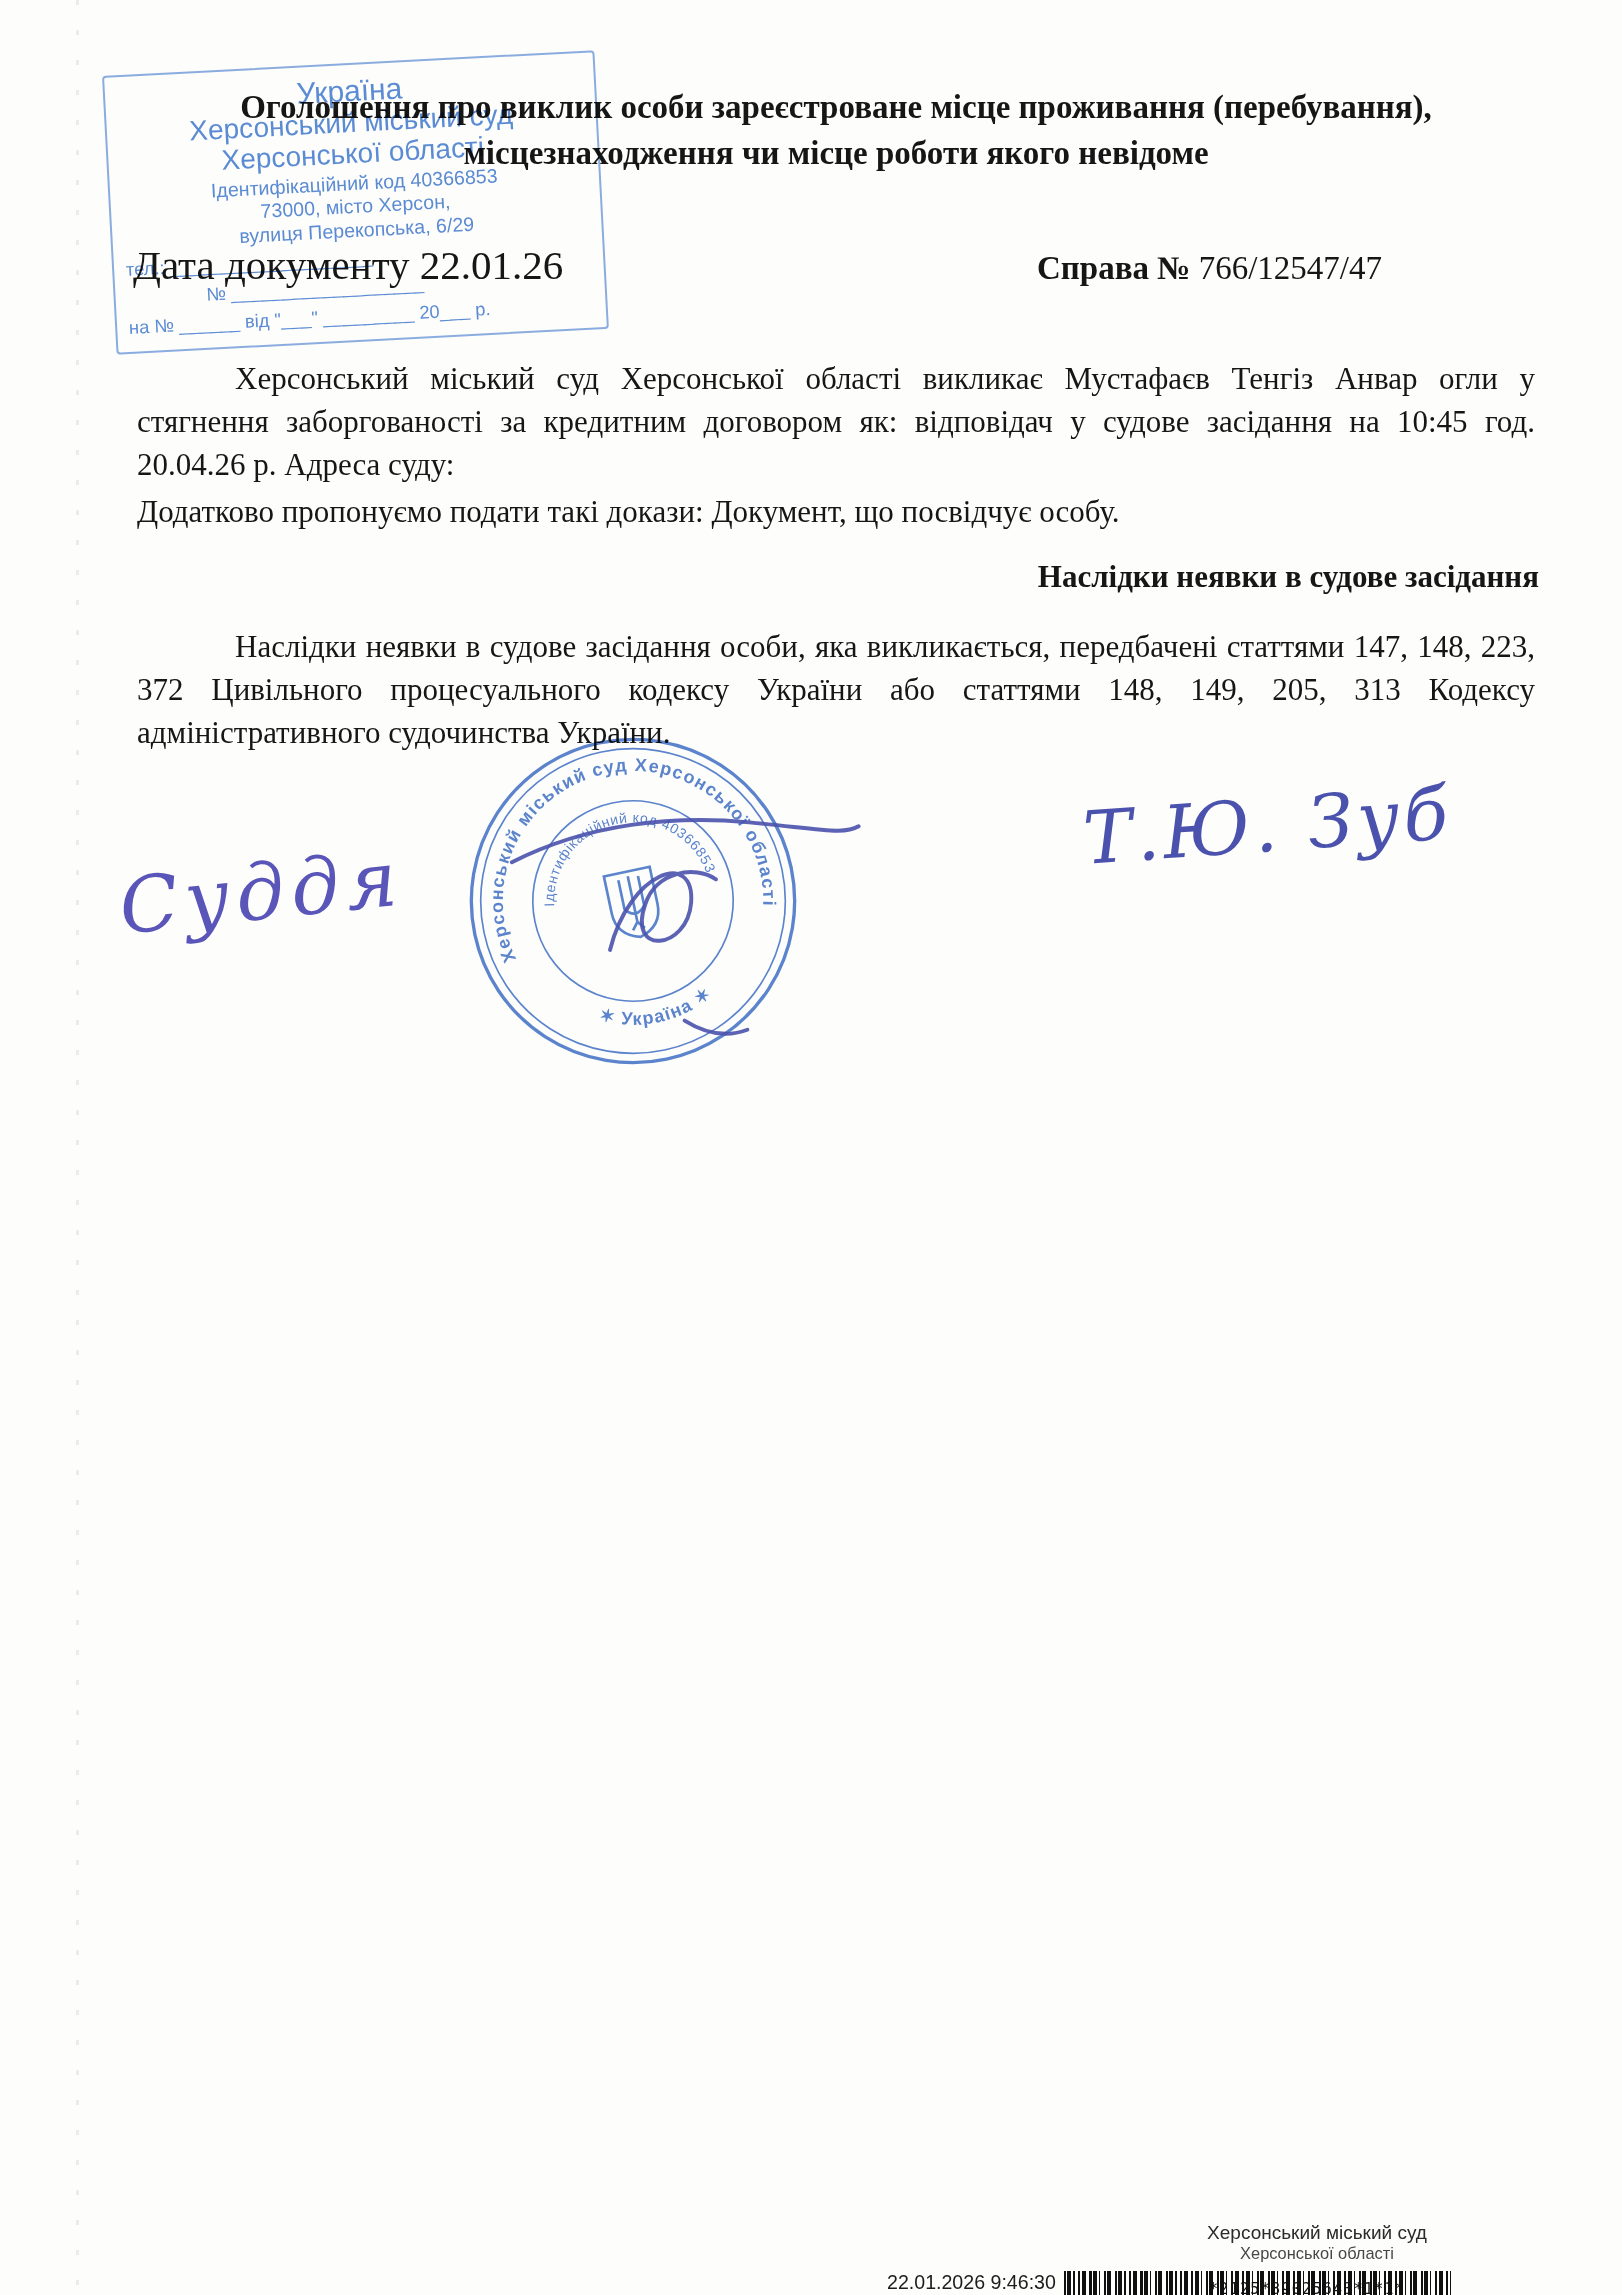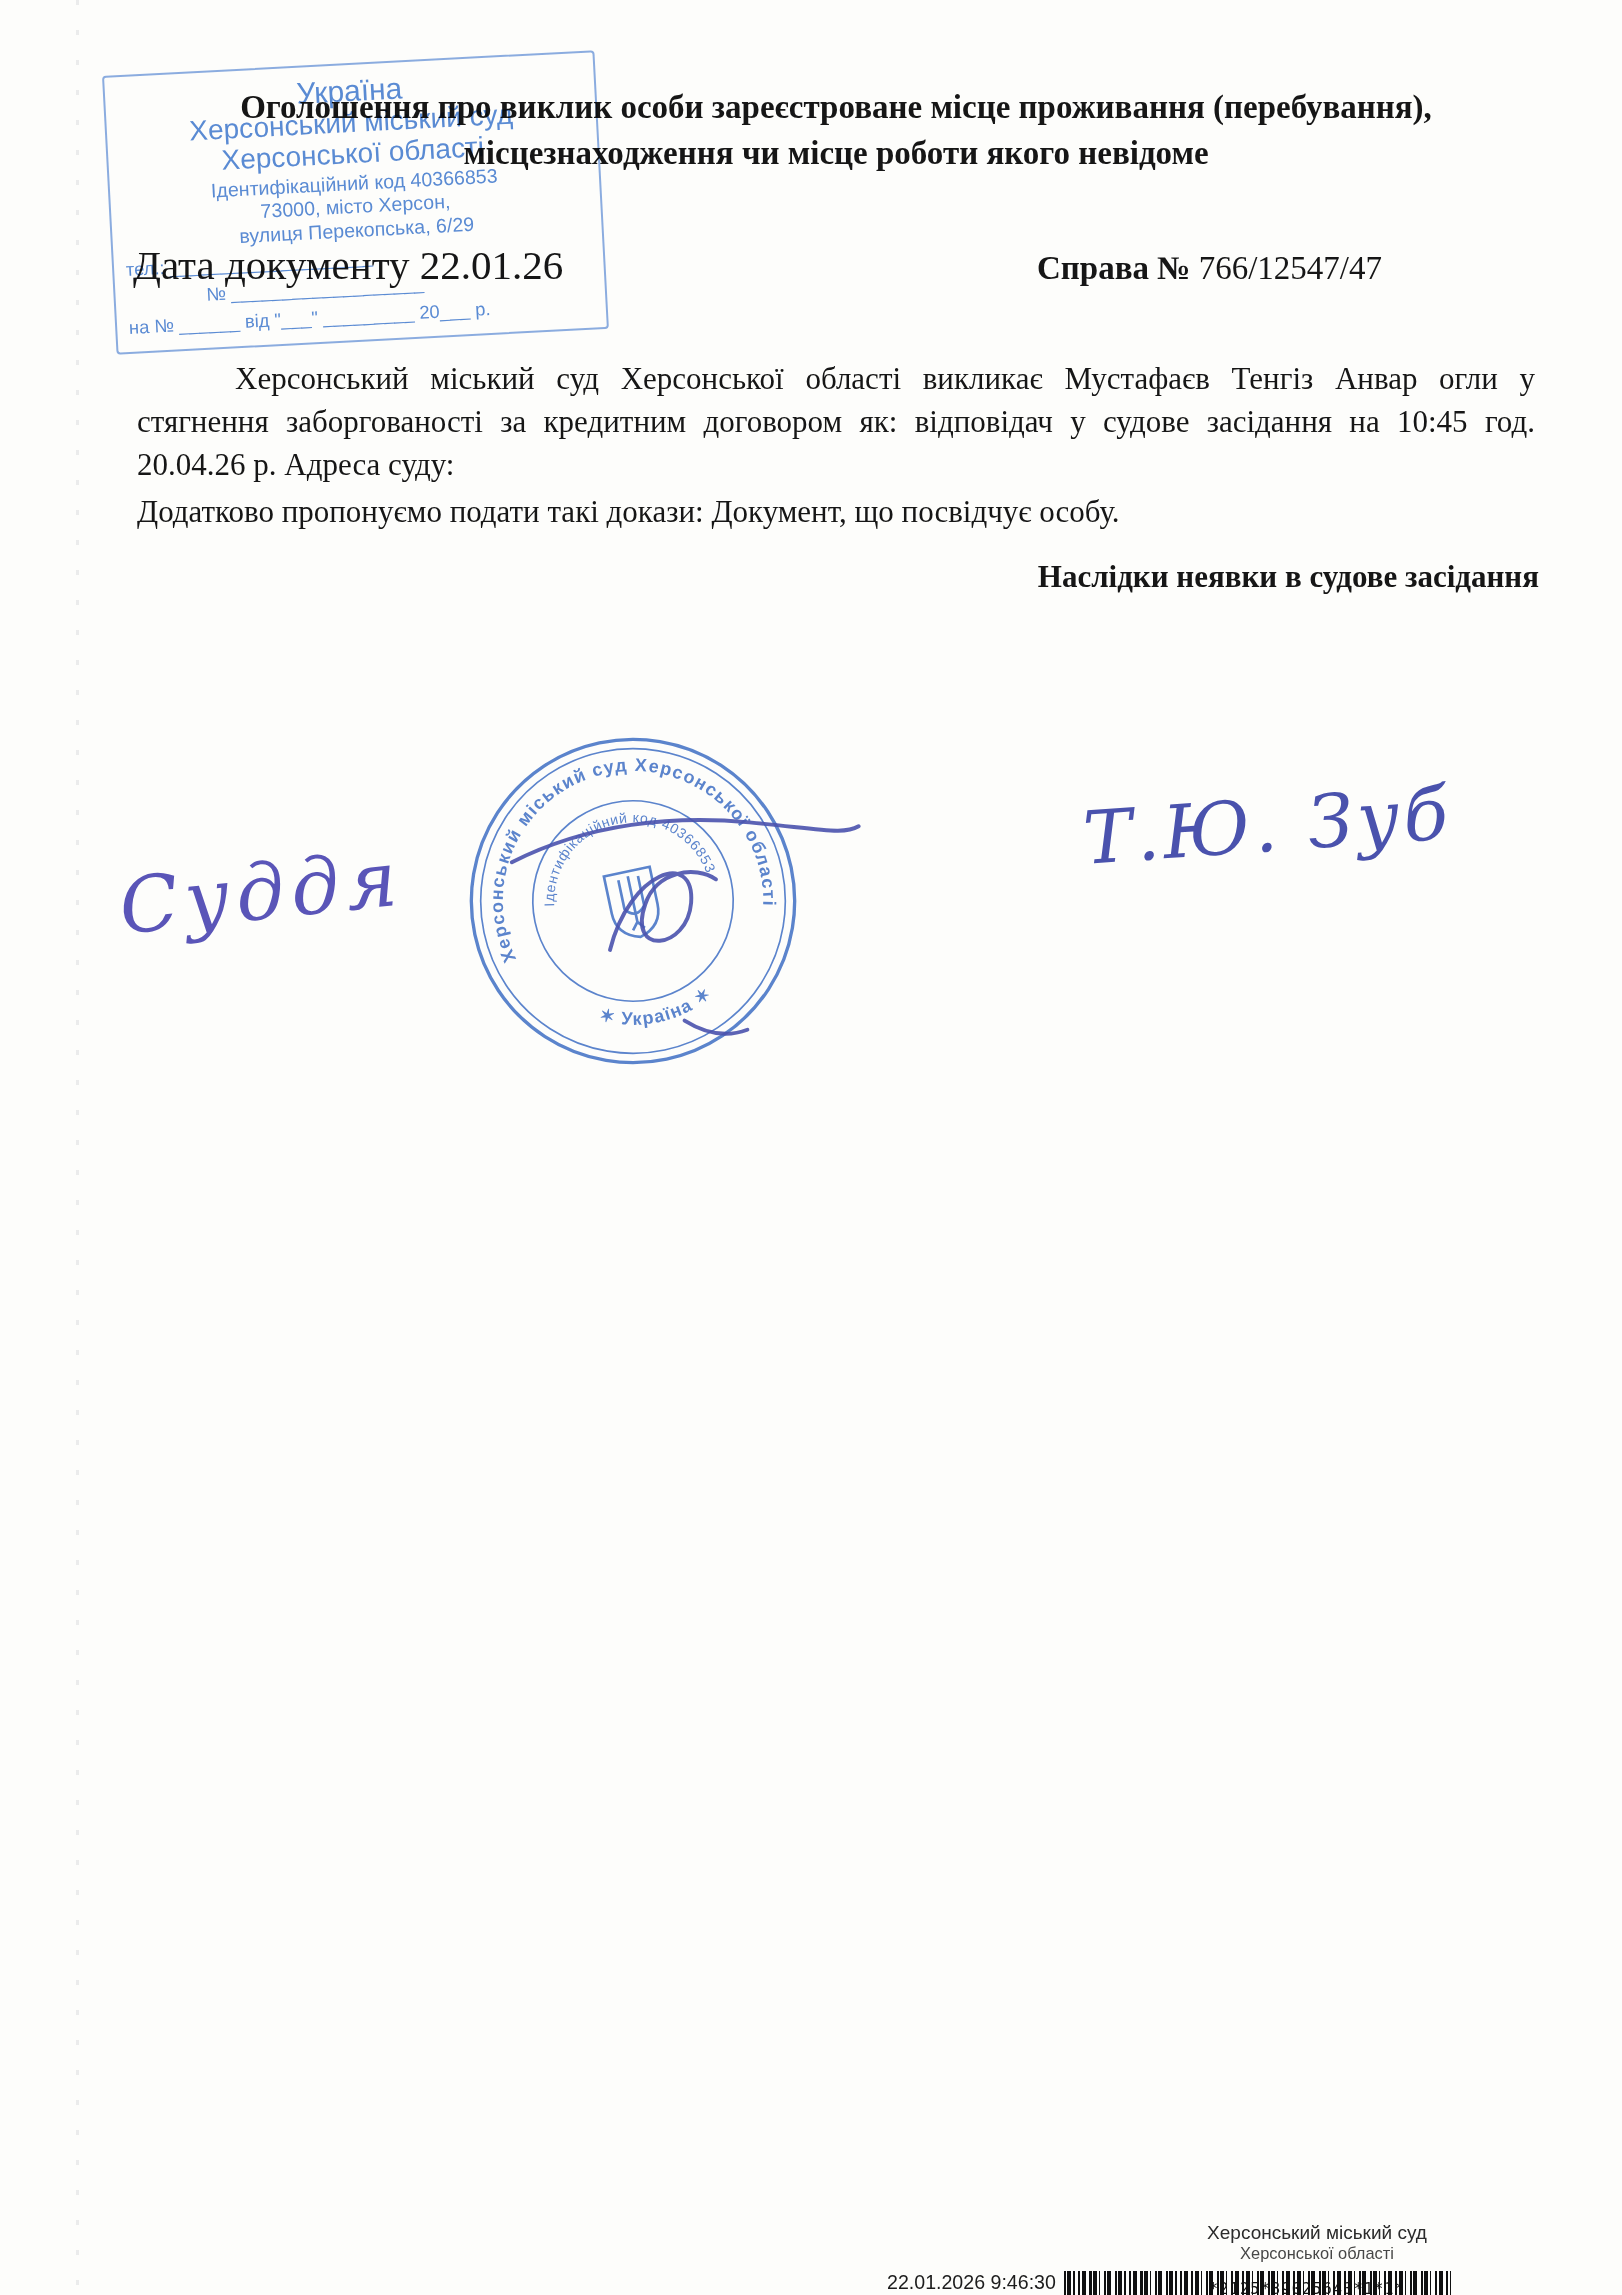--- a/index.html
+++ b/index.html
@@ -122,20 +122,21 @@
     </div>
 
     <div class="body-block">
       <p class="para indent">Херсонський міський суд Херсонської області викликає Мустафаєв Тенгіз Анвар огли у стягнення заборгованості за кредитним договором як: відповідач у судове засідання на 10:45 год. 20.04.26 р. Адреса суду:</p>
       <p class="para">Додатково пропонуємо подати такі докази: Документ, що посвідчує особу.</p>
     </div>
 
     <div class="section-heading">Наслідки неявки в судове засідання</div>
 
     <div class="body-block2">
+      <p class="para indent">Наслідки неявки в судове засідання особи, яка викликається, передбачені статтями 147, 148, 223, 372 Цивільного процесуального кодексу України або статтями 148, 149, 205, 313 Кодексу адміністративного судочинства України.</p>
     </div>
   </div>
 
   <div class="stamp">
     <div class="stamp-country">Україна</div>
     <div class="stamp-court">Херсонський міський суд</div>
     <div class="stamp-court">Херсонської області</div>
     <div class="stamp-id">Ідентифікаційний код 40366853</div>
     <div class="stamp-addr">73000, місто Херсон,</div>
     <div class="stamp-addr">вулиця Перекопська, 6/29</div>

